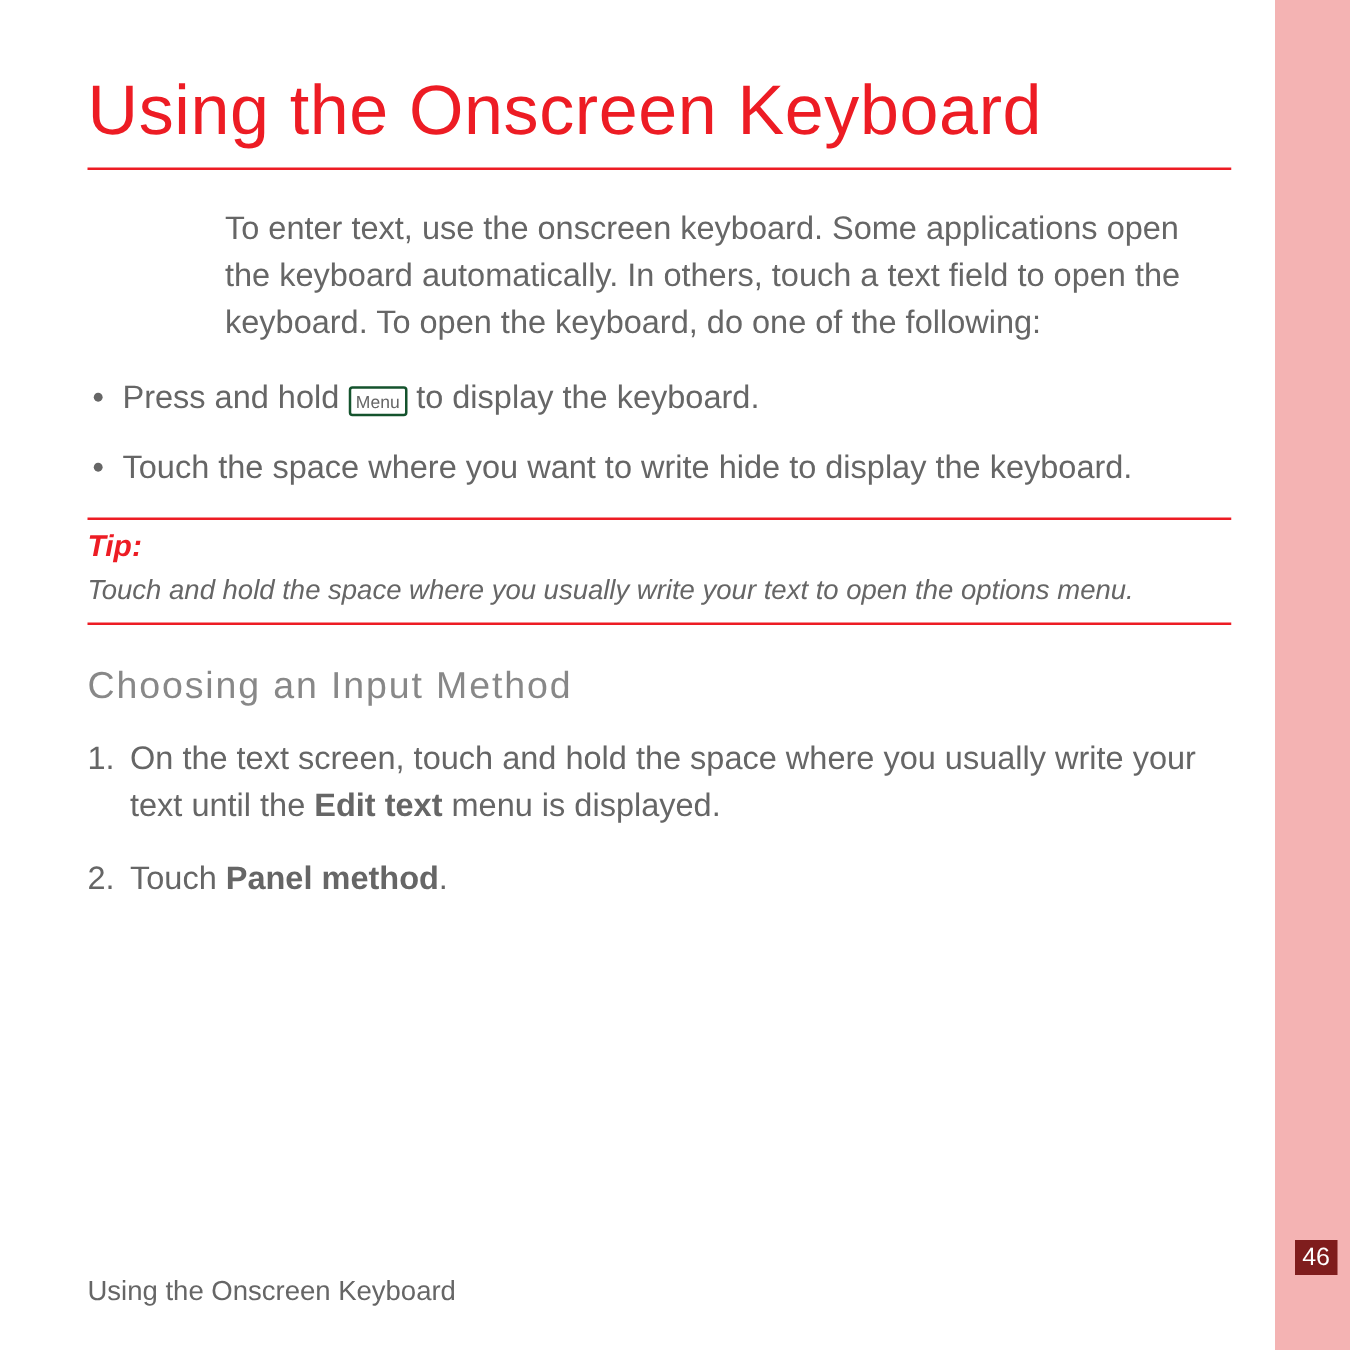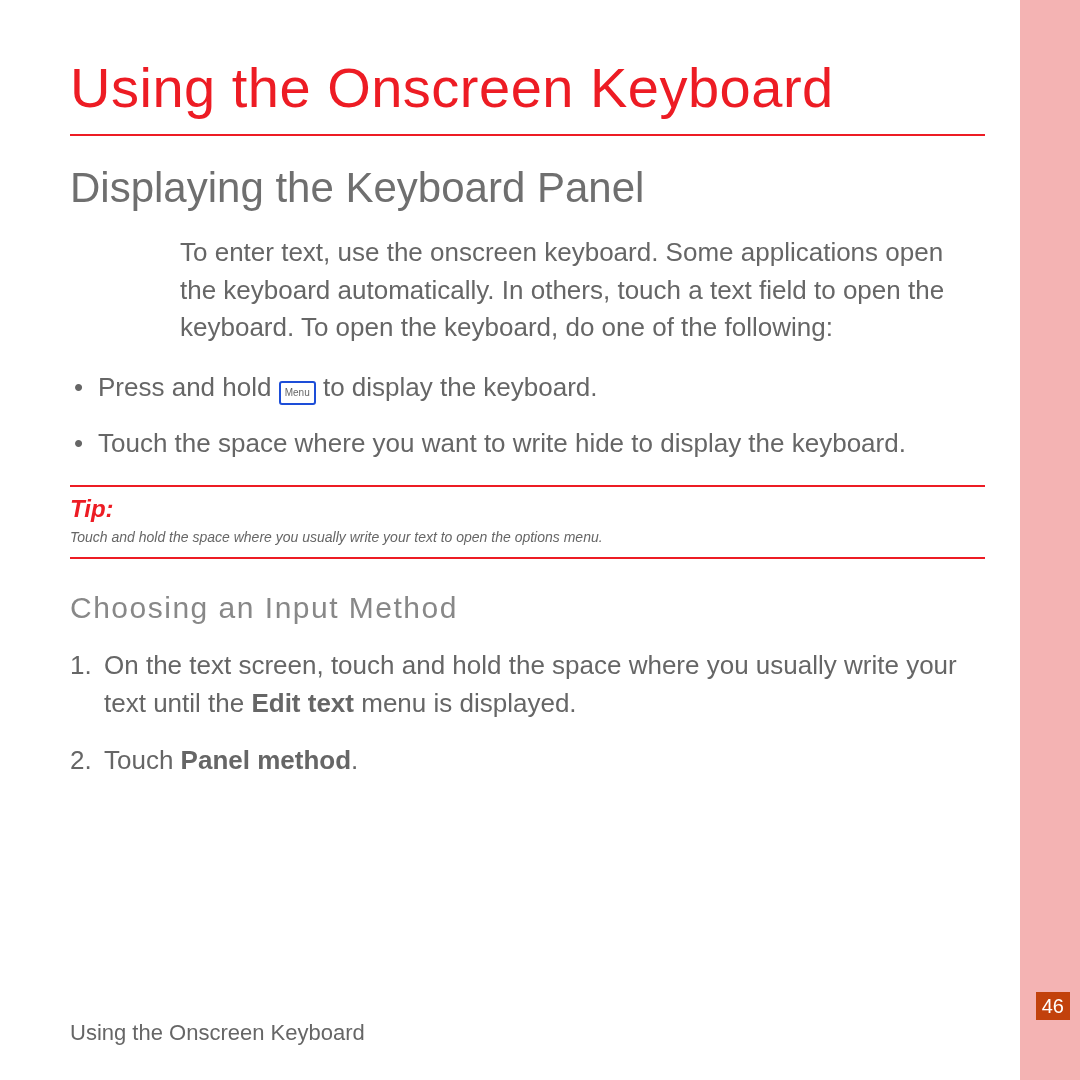--- a/index.html
+++ b/index.html
@@ -22,21 +22,21 @@
     right: 0;
     top: 0;
     width: 60px;
     height: 1080px;
     background: #f4b3b3;
   }
   .page-number-badge {
     position: absolute;
     right: 10px;
     bottom: 60px;
-    background: #c2410c;
+    background: #7f1d1d;
     color: #fff;
     font-size: 20px;
     padding: 4px 6px;
     line-height: 1;
   }
   .content {
     position: absolute;
     left: 70px;
     right: 95px;
     top: 55px;
@@ -104,21 +104,21 @@
     margin: 0 0 8px 0;
   }
   .tip-title {
     color: #ed1c24;
     font-size: 24px;
     font-weight: 700;
     margin: 0 0 4px 0;
   }
   .tip-body {
     color: #666;
-    font-size: 14px;
+    font-size: 22px;
     line-height: 1.45;
     margin: 0 0 10px 0;
   }
   .h3 {
     color: #888;
     font-size: 30px;
     font-weight: 400;
     letter-spacing: 1.5px;
     margin: 0 0 22px 0;
   }
@@ -143,26 +143,26 @@
   .footer-text {
     position: absolute;
     left: 70px;
     bottom: 34px;
     color: #666;
     font-size: 22px;
   }
   .key-icon {
     display: inline-block;
     vertical-align: -2px;
-    border: 2px solid #1d4ed8;
+    border: 2px solid #14532d;
     border-radius: 3px;
     height: 20px;
     line-height: 20px;
     padding: 0 4px;
-    font-size: 10px;
+    font-size: 14px;
     color: #666;
     position: relative;
     top: -2px;
   }
   .back-key {
     width: 34px;
     padding: 0;
     position: relative;
   }
   .back-key svg {
@@ -181,21 +181,20 @@
 
   <div class="page-number-badge">
     <span>46</span>
   </div>
 
   <div class="content">
 
     <h1 class="h1">Using the Onscreen Keyboard</h1>
     <hr class="h1-rule">
 
-    <h2 class="h2">Displaying the Keyboard Panel</h2>
 
     <p class="body-text indent">To enter text, use the onscreen keyboard. Some applications open the keyboard automatically. In others, touch a text field to open the keyboard. To open the keyboard, do one of the following:</p>
 
     <ul class="bullet-list indent">
       <li>
         <span>Press and hold </span><span class="key-icon">Menu</span><span> to display the keyboard.</span>
       </li>
       <li>Touch the space where you want to write hide to display the keyboard.</li>
     </ul>
 

